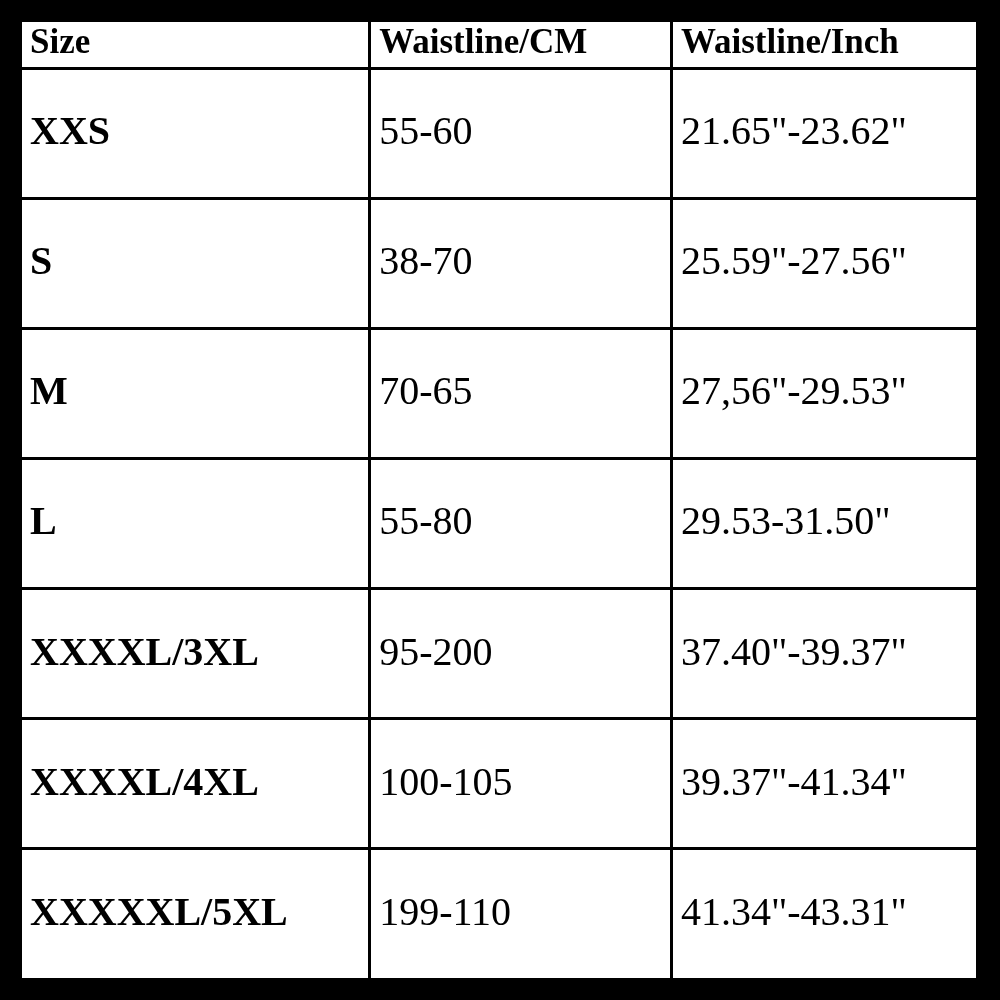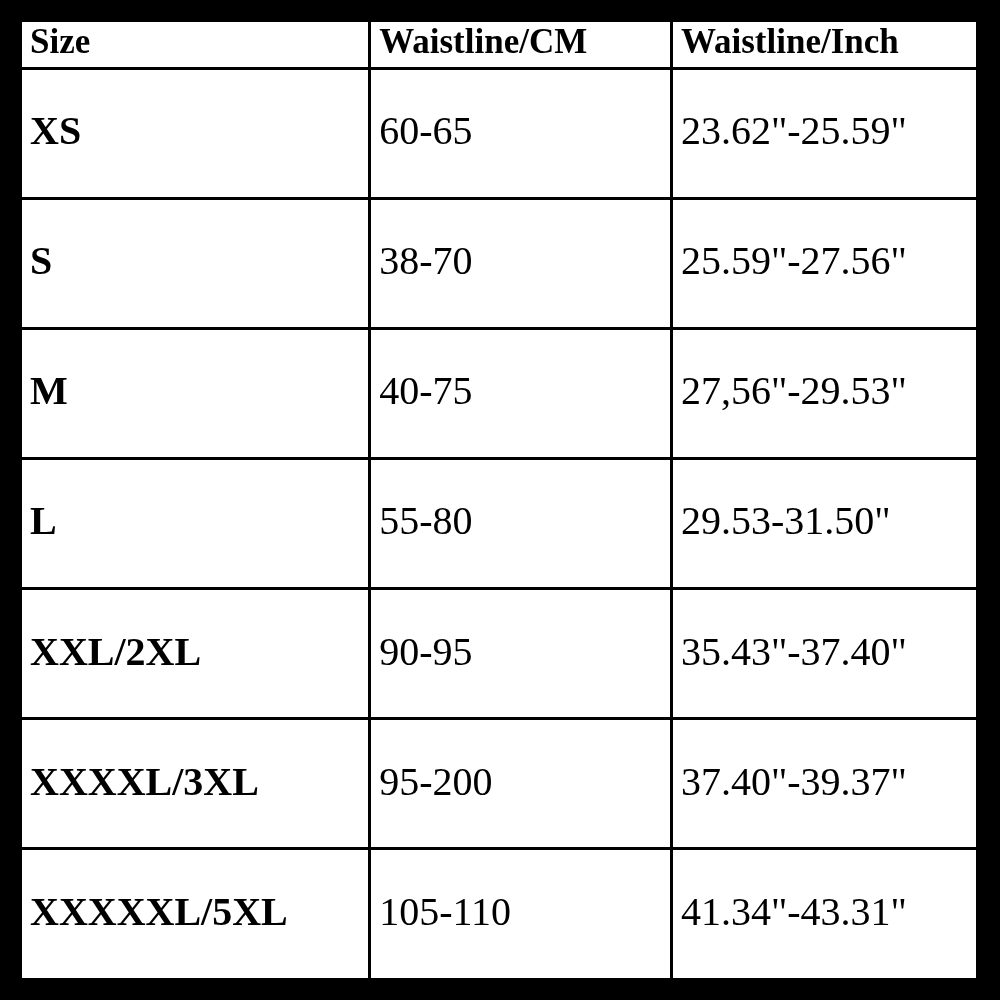--- a/index.html
+++ b/index.html
@@ -92,50 +92,50 @@
       </colgroup>
       <thead>
         <tr>
           <th>Size</th>
           <th>Waistline/CM</th>
           <th>Waistline/Inch</th>
         </tr>
       </thead>
       <tbody>
         <tr>
-          <td class="size-cell">XS</td>
-          <td>60-65</td>
-          <td>23.62"-25.59"</td>
+          <td class="size-cell">XXS</td>
+          <td>55-60</td>
+          <td>21.65"-23.62"</td>
         </tr>
         <tr>
           <td class="size-cell">S</td>
           <td>38-70</td>
           <td>25.59"-27.56"</td>
         </tr>
         <tr>
           <td class="size-cell">M</td>
-          <td>40-75</td>
+          <td>70-65</td>
           <td>27,56"-29.53"</td>
         </tr>
         <tr>
           <td class="size-cell">L</td>
           <td>55-80</td>
           <td>29.53-31.50"</td>
         </tr>
         <tr>
-          <td class="size-cell">XXL/2XL</td>
-          <td>90-95</td>
-          <td>35.43"-37.40"</td>
-        </tr>
-        <tr>
           <td class="size-cell">XXXXL/3XL</td>
           <td>95-200</td>
           <td>37.40"-39.37"</td>
         </tr>
         <tr>
+          <td class="size-cell">XXXXL/4XL</td>
+          <td>100-105</td>
+          <td>39.37"-41.34"</td>
+        </tr>
+        <tr>
           <td class="size-cell">XXXXXL/5XL</td>
-          <td>105-110</td>
+          <td>199-110</td>
           <td>41.34"-43.31"</td>
         </tr>
       </tbody>
     </table>
   </div>
 </div>
 
 </body></html>

